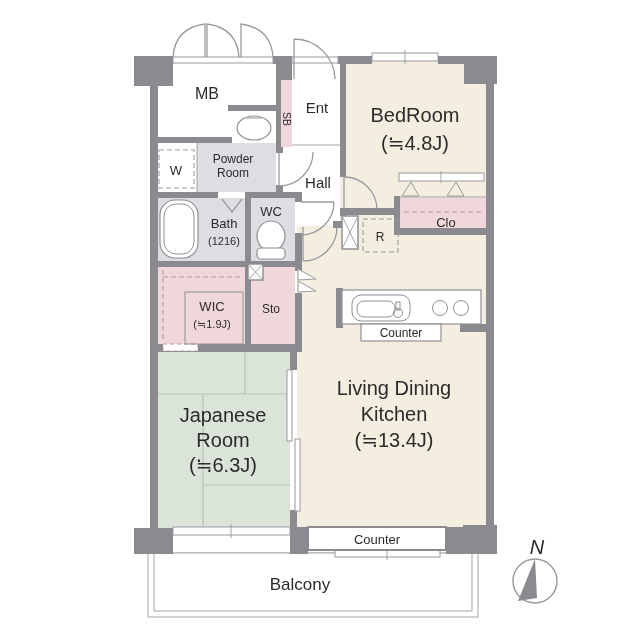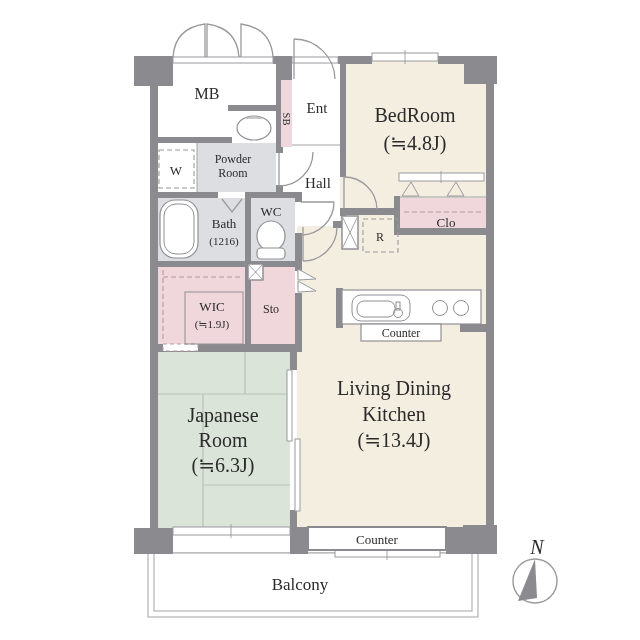--- a/index.html
+++ b/index.html
@@ -1,16 +1,16 @@
 <!DOCTYPE html>
 <html><head>
 <meta charset="utf-8">
 <style>
   html,body{margin:0;padding:0;background:#ffffff;}
-  #canvas{width:640px;height:640px;position:relative;font-family:Liberation Serif, serif;}
+  #canvas{width:640px;height:640px;position:relative;font-family:Liberation Sans, sans-serif;}
   svg{display:block;}
   .wall{fill:#8b8b8f;}
   .beige{fill:#f4eee1;}
   .pink{fill:#f0d7db;}
   .green{fill:#dae4d8;}
   .grayroom{fill:#dcdee2;}
   .whitefloor{fill:#ffffff;}
   .ln{stroke:#9a9a9e;fill:none;stroke-width:1.3;}
   .thin{stroke:#9a9a9e;fill:none;stroke-width:0.9;}
   .fix{stroke:#909095;fill:#ffffff;stroke-width:1.2;}

